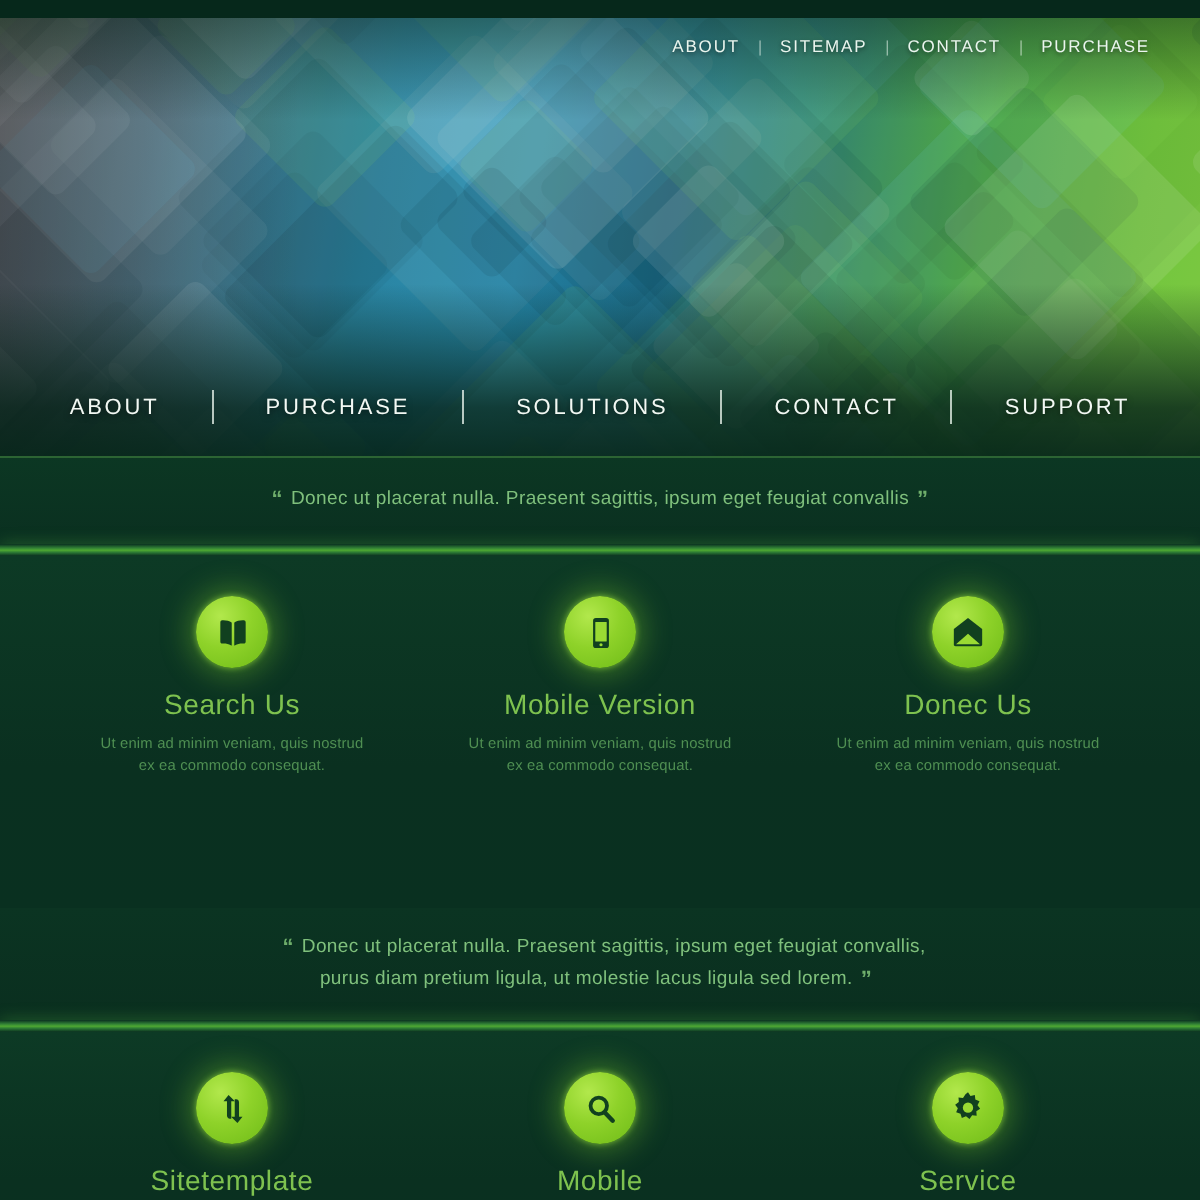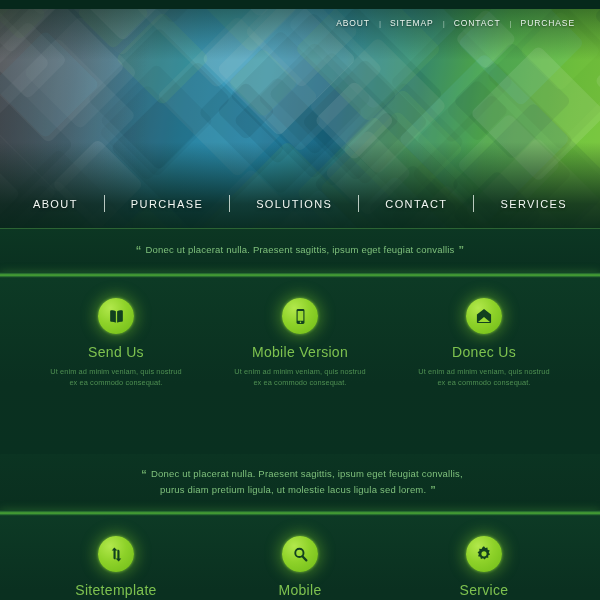--- a/index.html
+++ b/index.html
@@ -195,21 +195,21 @@
 
     <div class="mainnav">
       <a href="#">ABOUT</a>
       <span class="vsep"></span>
       <a href="#">PURCHASE</a>
       <span class="vsep"></span>
       <a href="#">SOLUTIONS</a>
       <span class="vsep"></span>
       <a href="#">CONTACT</a>
       <span class="vsep"></span>
-      <a href="#">SERVICES</a>
+      <a href="#">SUPPORT</a>
     </div>
   </div>
 
   <div class="band">
     <div class="band-top-line"></div>
     <div class="quote1">
       <div class="quote-txt">
         <span class="qmark">“</span><span>Donec ut placerat nulla. Praesent sagittis, ipsum eget feugiat convallis</span><span class="qmark">”</span>
       </div>
     </div>
@@ -221,21 +221,21 @@
 
       <div class="col">
         <div class="icon-wrap">
           <div class="icon-circle">
             <svg width="19" height="19" viewBox="0 0 24 24" aria-hidden="true">
               <path fill="#11401f" d="M11.2 5.4C9.6 4.3 7.6 3.9 5.2 4c-.7 0-1.2.5-1.2 1.2v12.3c0 .7.6 1.2 1.3 1.1 2.1-.1 3.9.2 5.3 1.1.2.1.4.2.6.2V5.8c0-.2-.1-.3-.2-.4z"></path>
               <path fill="#11401f" d="M12.8 5.4c1.6-1.1 3.6-1.5 6-1.4.7 0 1.2.5 1.2 1.2v12.3c0 .7-.6 1.2-1.3 1.1-2.1-.1-3.9.2-5.3 1.1-.2.1-.4.2-.6.2V5.8c0-.2.1-.3.2-.4z"></path>
             </svg>
           </div>
         </div>
-        <div class="feat-title">Send Us</div>
+        <div class="feat-title">Search Us</div>
         <div class="feat-desc">Ut enim ad minim veniam, quis nostrud ex ea commodo consequat.</div>
       </div>
 
       <div class="col">
         <div class="icon-wrap">
           <div class="icon-circle">
             <svg width="19" height="19" viewBox="0 0 24 24" aria-hidden="true">
               <rect x="7" y="2.5" width="10" height="19" rx="1.8" fill="#11401f"></rect>
               <rect x="8.4" y="5" width="7.2" height="12.4" rx=".4" fill="#9ada33"></rect>
               <circle cx="12" cy="19.4" r="1" fill="#9ada33"></circle>

